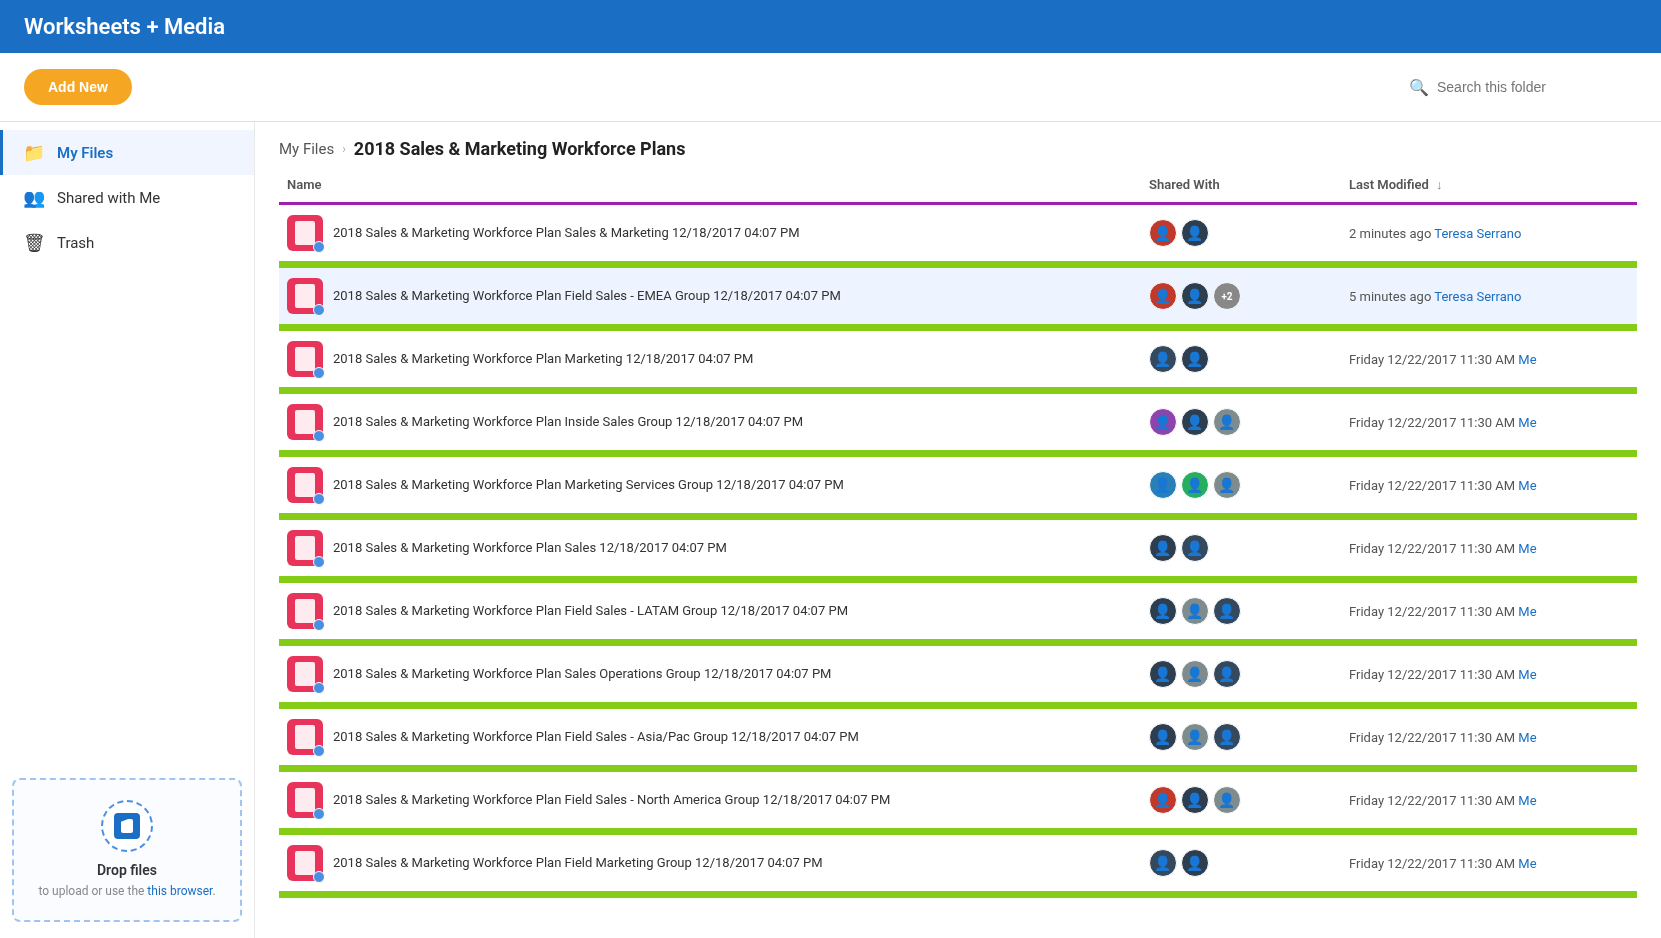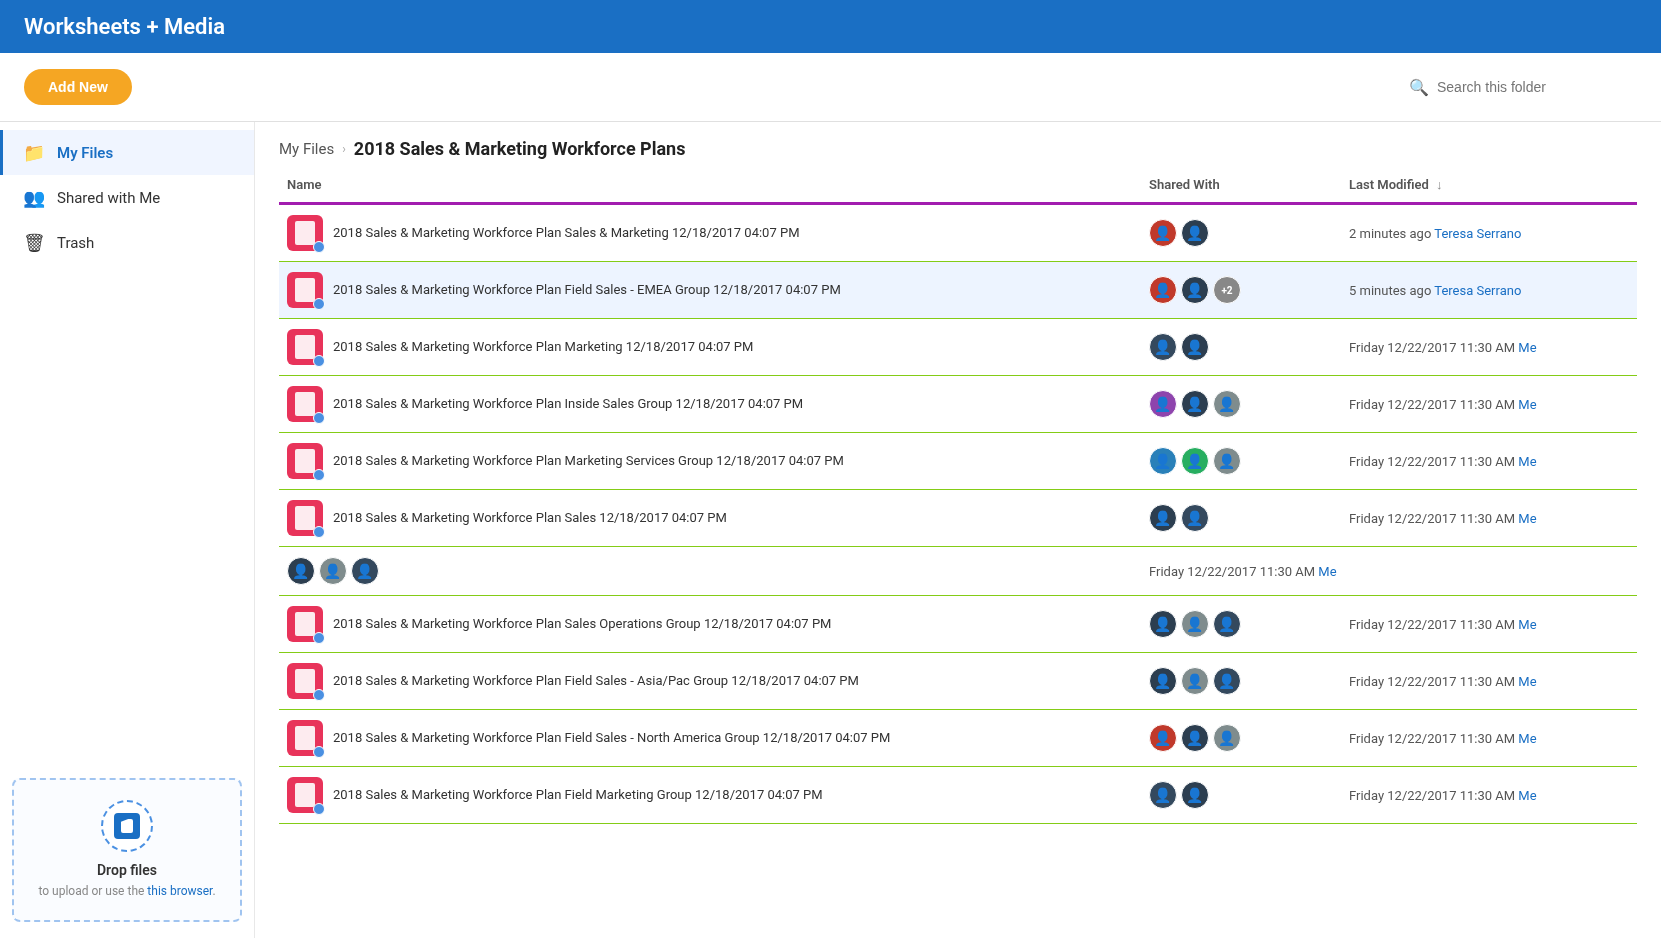--- a/index.html
+++ b/index.html
@@ -171,21 +171,21 @@
       padding: 10px 8px;
       border-bottom: 3px solid #a21caf;
       font-size: 13px;
       font-weight: 600;
       color: #555;
     }
     .table-row {
       display: grid;
       grid-template-columns: 1fr 200px 280px;
       padding: 10px 8px;
-      border-bottom: 1px solid #84cc16;
+      border-bottom: 7px solid #84cc16;
       align-items: center;
       cursor: pointer;
     }
     .table-row.highlighted { background: #edf4ff; }
 
     .file-cell {
       display: flex;
       align-items: center;
       gap: 10px;
     }
@@ -404,20 +404,26 @@
               </div>
               <span class="file-name">2018 Sales &amp; Marketing Workforce Plan Sales 12/18/2017 04:07 PM</span>
             </div>
             <div class="shared-with-cell">
               <div class="avatar-placeholder" style="background: rgb(44, 62, 80); font-size: 14px; width: 28px; height: 28px; border-radius: 50%; display: flex; align-items: center; justify-content: center; border: 1px solid white; overflow: hidden;">👤</div>
               <div class="avatar-placeholder" style="background: rgb(52, 73, 94); font-size: 14px; width: 28px; height: 28px; border-radius: 50%; display: flex; align-items: center; justify-content: center; border: 1px solid white; overflow: hidden;">👤</div>
             </div>
             <div class="modified-cell"><span>Friday 12/22/2017 11:30 AM </span><span class="author">Me</span></div>
           </div>
           <div class="table-row">
+            <div class="file-cell">
+              <div class="file-icon">
+                <div class="badge"></div>
+              </div>
+              <span class="file-name">2018 Sales &amp; Marketing Workforce Plan Field Sales - LATAM Group 12/18/2017 04:07 PM</span>
+            </div>
             <div class="shared-with-cell">
               <div class="avatar-placeholder" style="background: rgb(44, 62, 80); font-size: 14px; width: 28px; height: 28px; border-radius: 50%; display: flex; align-items: center; justify-content: center; border: 1px solid white; overflow: hidden;">👤</div>
               <div class="avatar-placeholder" style="background: rgb(127, 140, 141); font-size: 14px; width: 28px; height: 28px; border-radius: 50%; display: flex; align-items: center; justify-content: center; border: 1px solid white; overflow: hidden;">👤</div>
               <div class="avatar-placeholder" style="background: rgb(52, 73, 94); font-size: 14px; width: 28px; height: 28px; border-radius: 50%; display: flex; align-items: center; justify-content: center; border: 1px solid white; overflow: hidden;">👤</div>
             </div>
             <div class="modified-cell"><span>Friday 12/22/2017 11:30 AM </span><span class="author">Me</span></div>
           </div>
           <div class="table-row">
             <div class="file-cell">
               <div class="file-icon">

